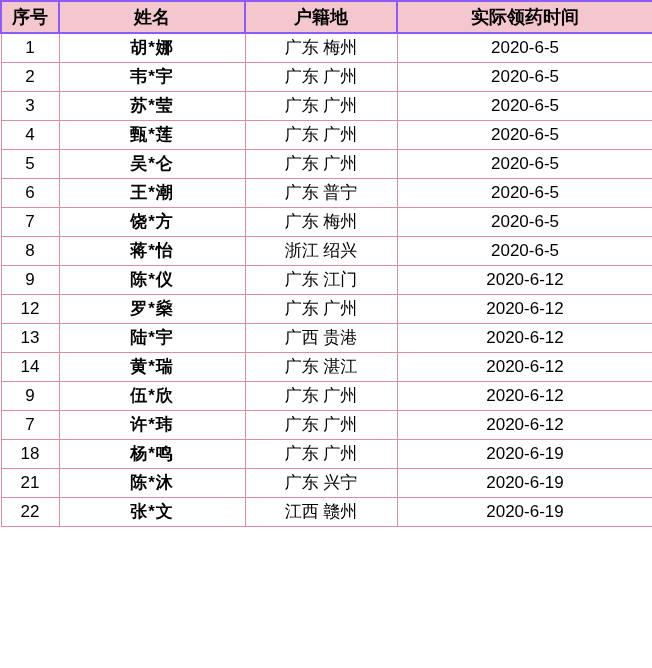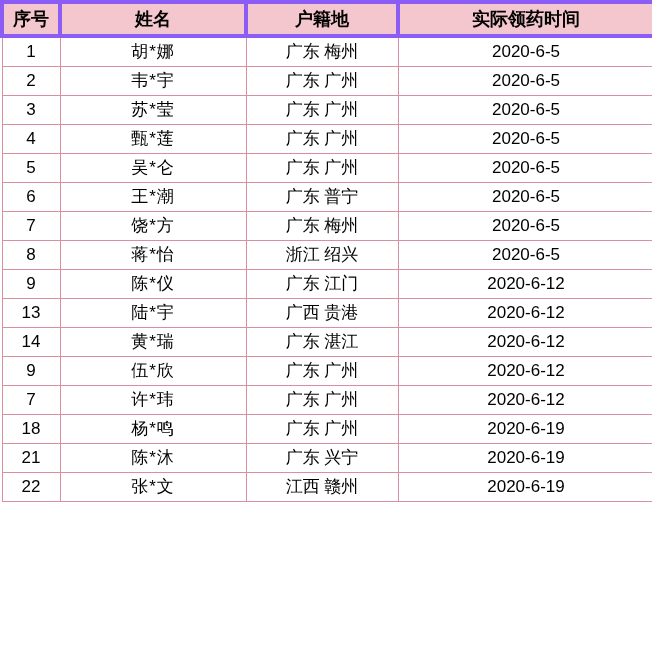--- a/index.html
+++ b/index.html
@@ -39,28 +39,28 @@
     font-size: 17px;
     white-space: nowrap;
     overflow: hidden;
   }
   table.data-table thead th {
     background: #f4c7cf;
     font-weight: bold;
     font-size: 18px;
     height: 30px;
     line-height: 30px;
-    border: 4px solid #8b5cf6;
+    border: 2px solid #8b5cf6;
   }
   td.idx-cell {
     font-size: 15px;
   }
   td.name-cell {
     font-size: 18px;
-    font-weight: normal;
+    font-weight: bold;
     letter-spacing: 1px;
   }
   td.orig-cell {
     font-size: 16px;
   }
   td.date-cell {
     font-size: 17px;
   }
 </style>
 </head>
@@ -131,20 +131,26 @@
         <td class="orig-cell">浙江 绍兴</td>
         <td class="date-cell">2020-6-5</td>
       </tr>
       <tr>
         <td class="idx-cell">9</td>
         <td class="name-cell">陈*仪</td>
         <td class="orig-cell">广东 江门</td>
         <td class="date-cell">2020-6-12</td>
       </tr>
       <tr>
+        <td class="idx-cell">12</td>
+        <td class="name-cell">罗*燊</td>
+        <td class="orig-cell">广东 广州</td>
+        <td class="date-cell">2020-6-12</td>
+      </tr>
+      <tr>
         <td class="idx-cell">13</td>
         <td class="name-cell">陆*宇</td>
         <td class="orig-cell">广西 贵港</td>
         <td class="date-cell">2020-6-12</td>
       </tr>
       <tr>
         <td class="idx-cell">14</td>
         <td class="name-cell">黄*瑞</td>
         <td class="orig-cell">广东 湛江</td>
         <td class="date-cell">2020-6-12</td>

